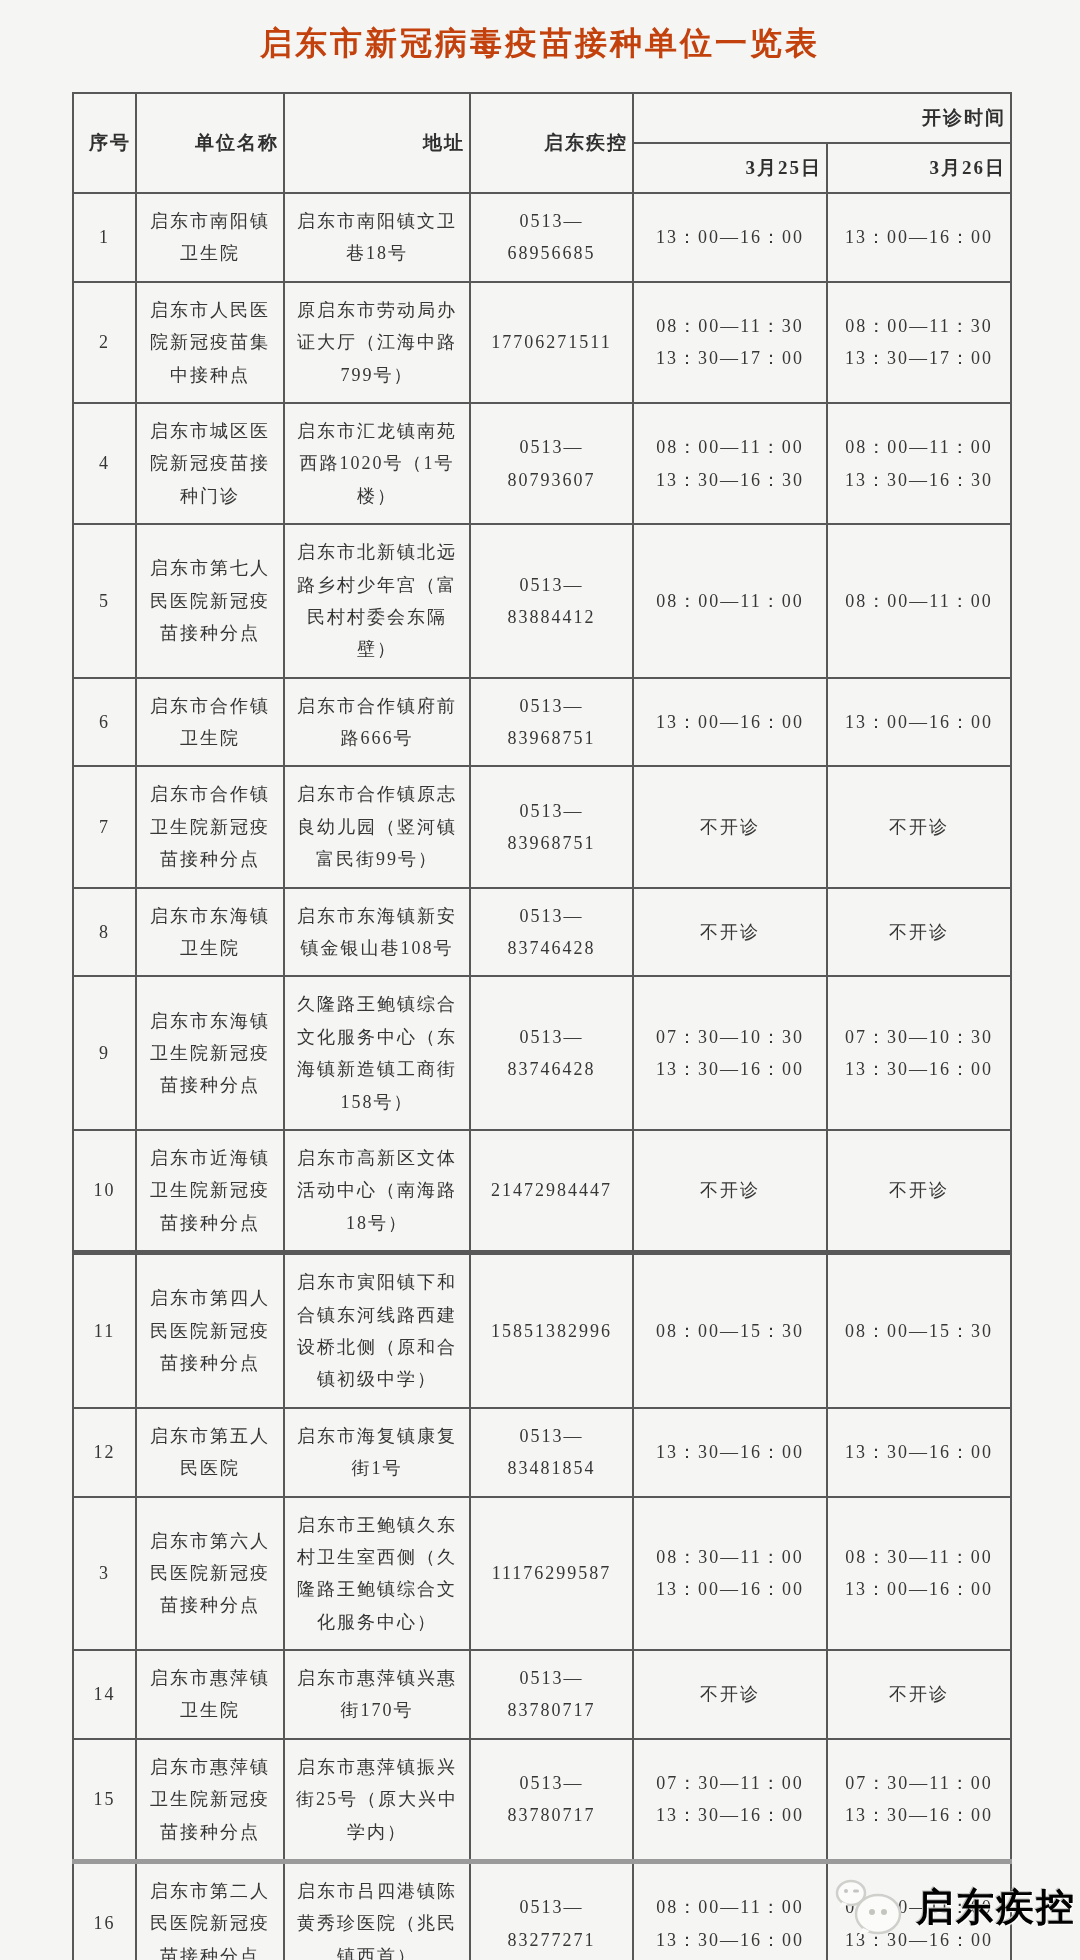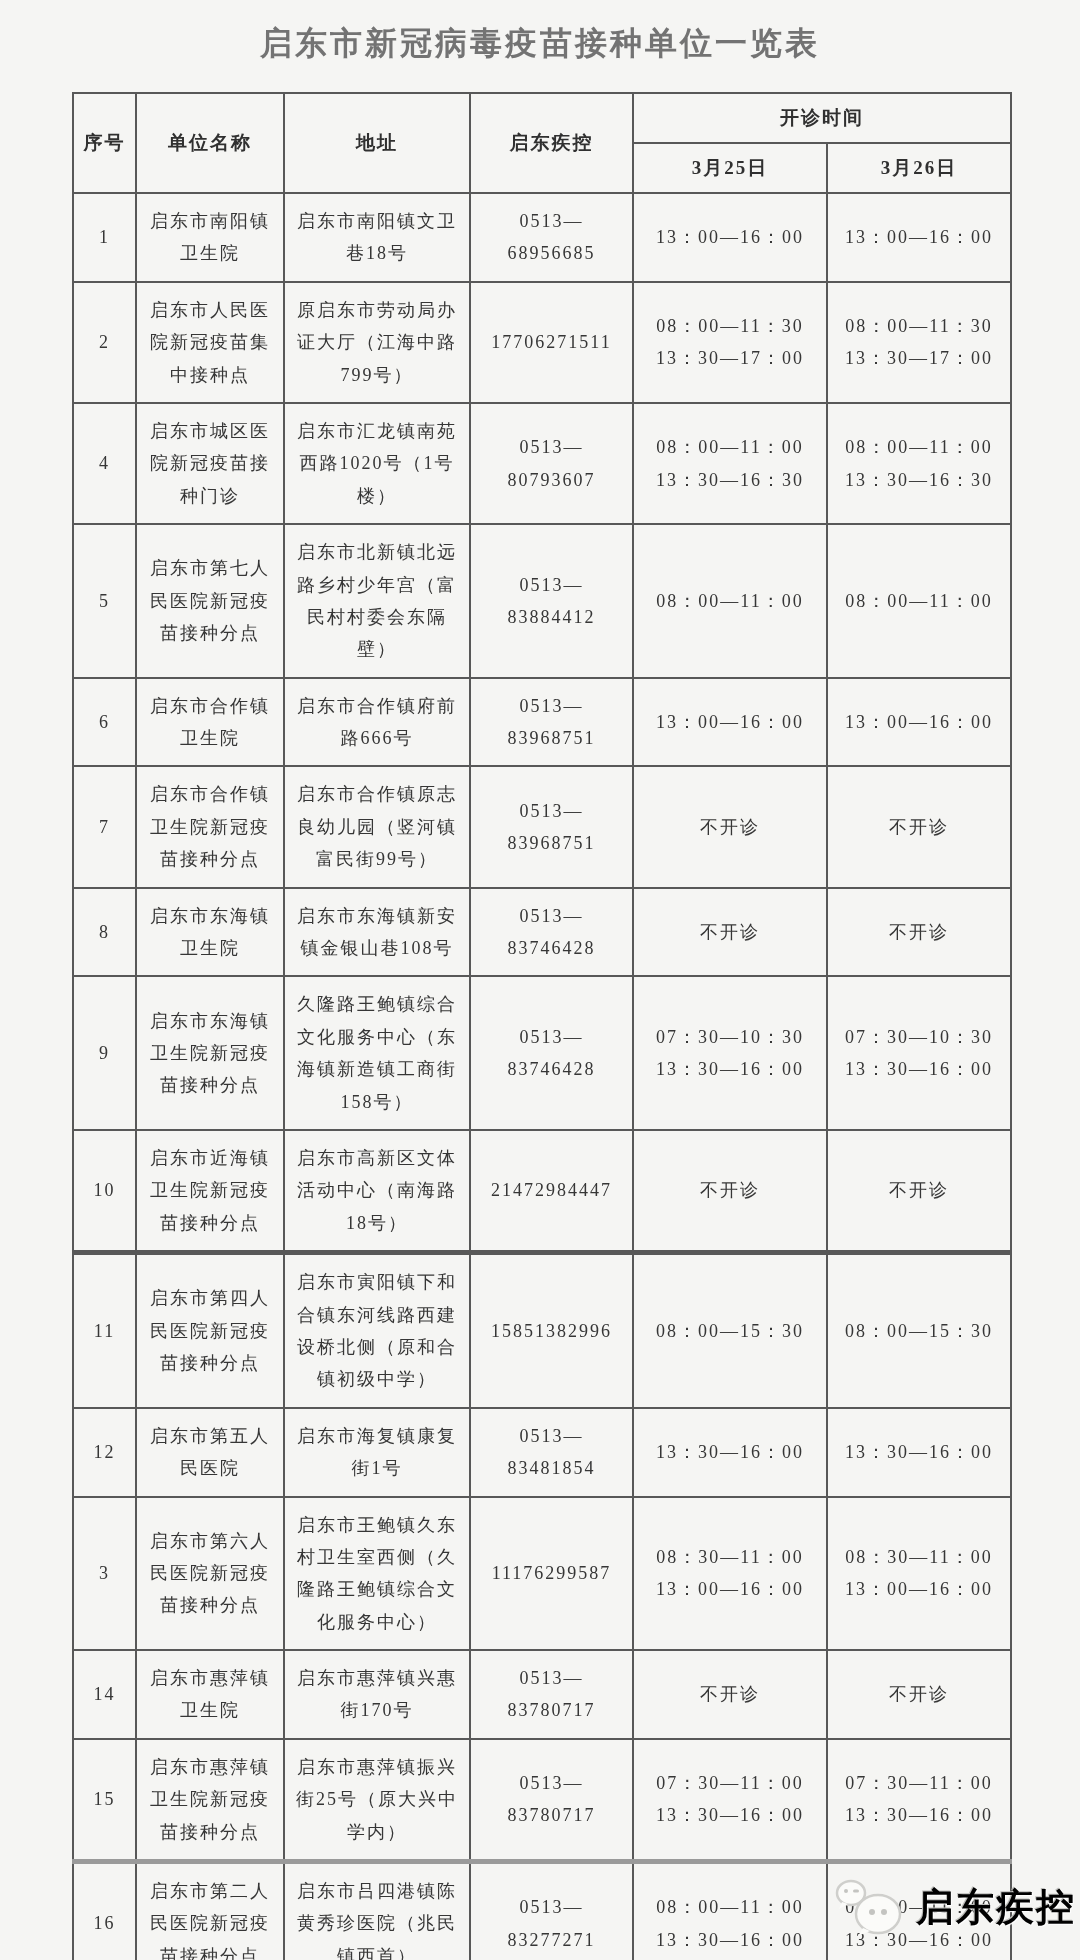--- a/index.html
+++ b/index.html
@@ -14,41 +14,42 @@
     overflow: hidden;
     font-family: "Liberation Serif", "DejaVu Serif", serif;
     color: #363636;
   }
   .page-title {
     text-align: center;
     padding-top: 22px;
     font-size: 32px;
     font-weight: bold;
     letter-spacing: 3px;
-    color: #737373;
+    color: #c2410c;
   }
   table.units {
     border-collapse: collapse;
     table-layout: fixed;
     width: 938px;
     margin: 26px 0 0 72px;
     background: transparent;
   }
   table.units th, table.units td {
     border: 2px solid #585858;
     text-align: center;
     vertical-align: middle;
     overflow: hidden;
   }
   table.units th {
     font-size: 19px;
     font-weight: bold;
     letter-spacing: 2px;
     padding: 11px 4px;
     color: #303030;
+    text-align: right;
   }
   table.units td {
     font-size: 18px;
     line-height: 1.8;
     letter-spacing: 2px;
     padding: 11px 6px;
     white-space: pre-line;
   }
   td.c-phone, td.c-time {
     letter-spacing: 1px;

